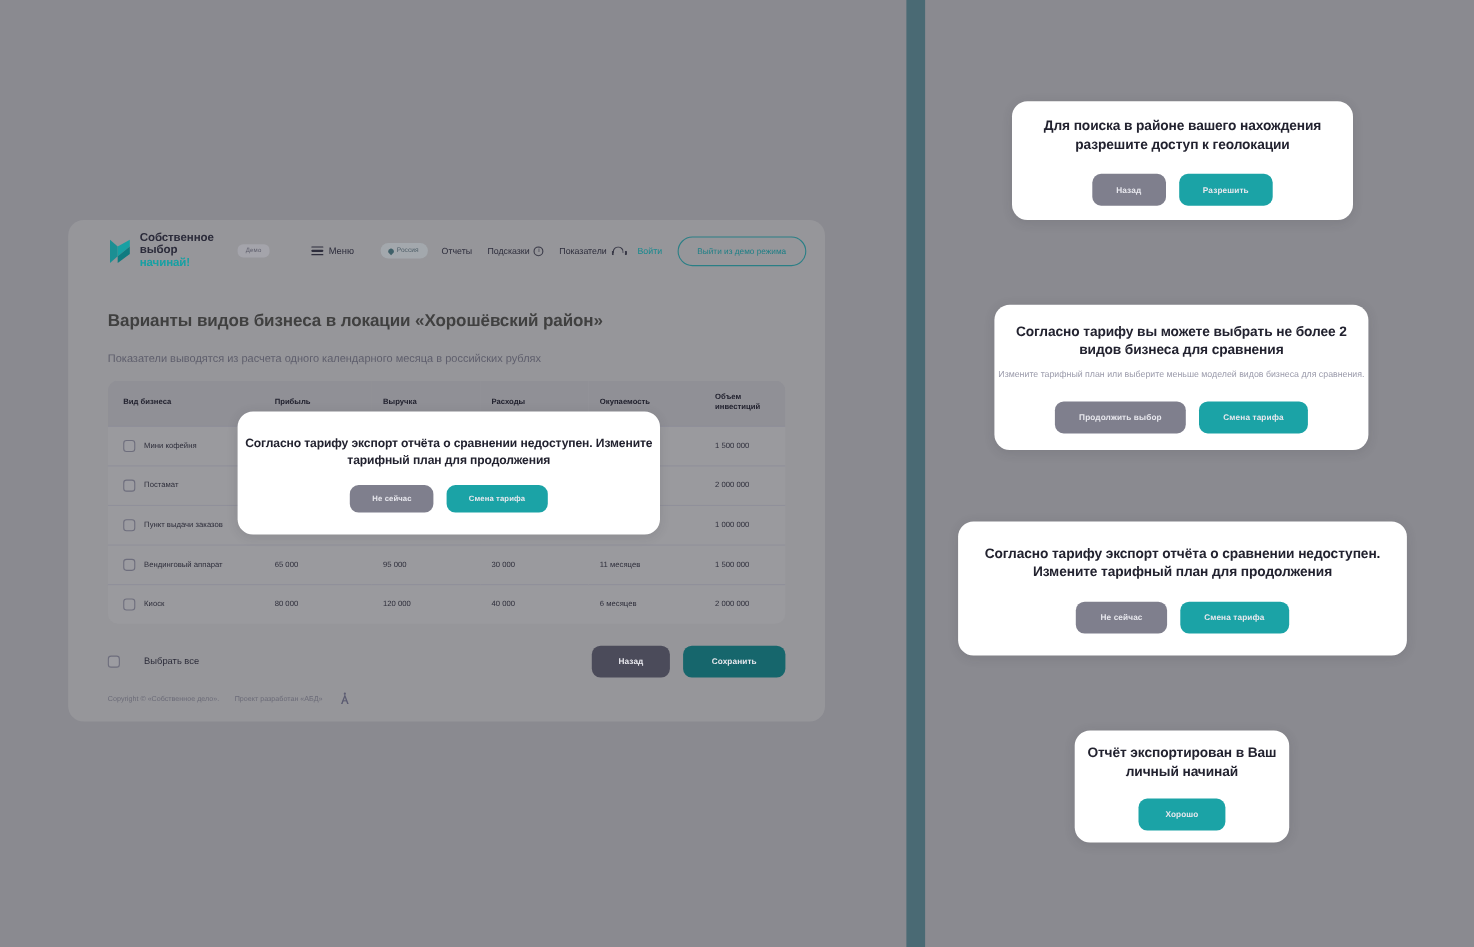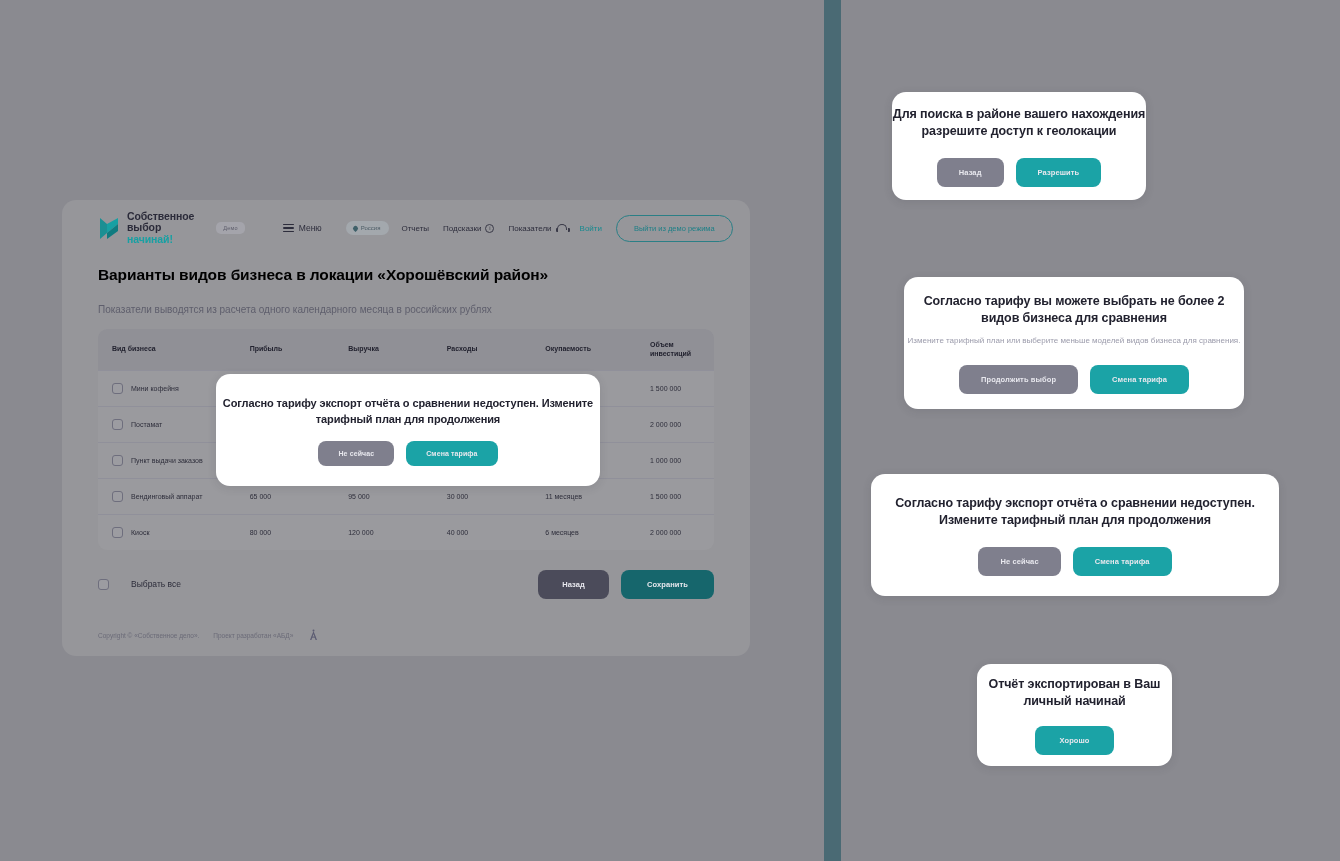--- a/index.html
+++ b/index.html
@@ -59,21 +59,21 @@
     content: ""; position: absolute; left: 0; top: 4px; width: 10px; height: 4px;
     border-left: 2px solid #3a3a48; border-right: 2px solid #3a3a48; border-radius: 1px;
   }
   .demo-exit-btn {
     border: 1px solid #2a7f86; color: #1c7f86; background: transparent;
     font-size: 7.5px; padding: 8px 17px; border-radius: 16px; cursor: pointer;
     font-family: inherit; white-space: nowrap;
   }
 
   .page-title {
-    margin: 10px 0 0 36px; font-size: 15.5px; font-weight: bold; color: #000000; letter-spacing: -.1px;
+    margin: 27px 0 0 36px; font-size: 15.5px; font-weight: bold; color: #404040; letter-spacing: -.1px;
   }
   .page-sub { margin: 20px 0 0 36px; font-size: 10px; color: #5e5e6c; }
 
   
   .table-wrap {
     margin: 14px 36px 0 36px; background: #9a9a9e; border-radius: 9px; overflow: hidden;
   }
   table { width: 100%; border-collapse: collapse; }
   thead th {
     background: #909096; text-align: left; font-size: 7px; font-weight: bold;
@@ -129,21 +129,21 @@
 
   
   .modal-overlay {
     left: 216px; top: 374px; width: 384px; height: 112px;
   }
   .modal-overlay .modal-title { font-size: 11px; line-height: 16px; }
   .modal-overlay .modal-btns { margin-top: 14px; }
   .modal-overlay .btn-grey, .modal-overlay .btn-teal { font-size: 7px; padding: 9px 20px; }
 
   
-  .modal-geo   { left: 892px; top: 92px;  width: 254px; height: 108px; }
+  .modal-geo   { left: 920px; top: 92px;  width: 310px; height: 108px; }
   .modal-limit { left: 904px; top: 277px; width: 340px; height: 132px; }
   .modal-export{ left: 871px; top: 474px; width: 408px; height: 122px; }
   .modal-ok    { left: 977px; top: 664px; width: 195px; height: 102px; }
   .modal-ok .modal-btns { margin-top: 16px; }
   .modal-ok .btn-teal { padding: 10px 24px; }
 </style>
 </head>
 <body>
 
 <div id="root">

